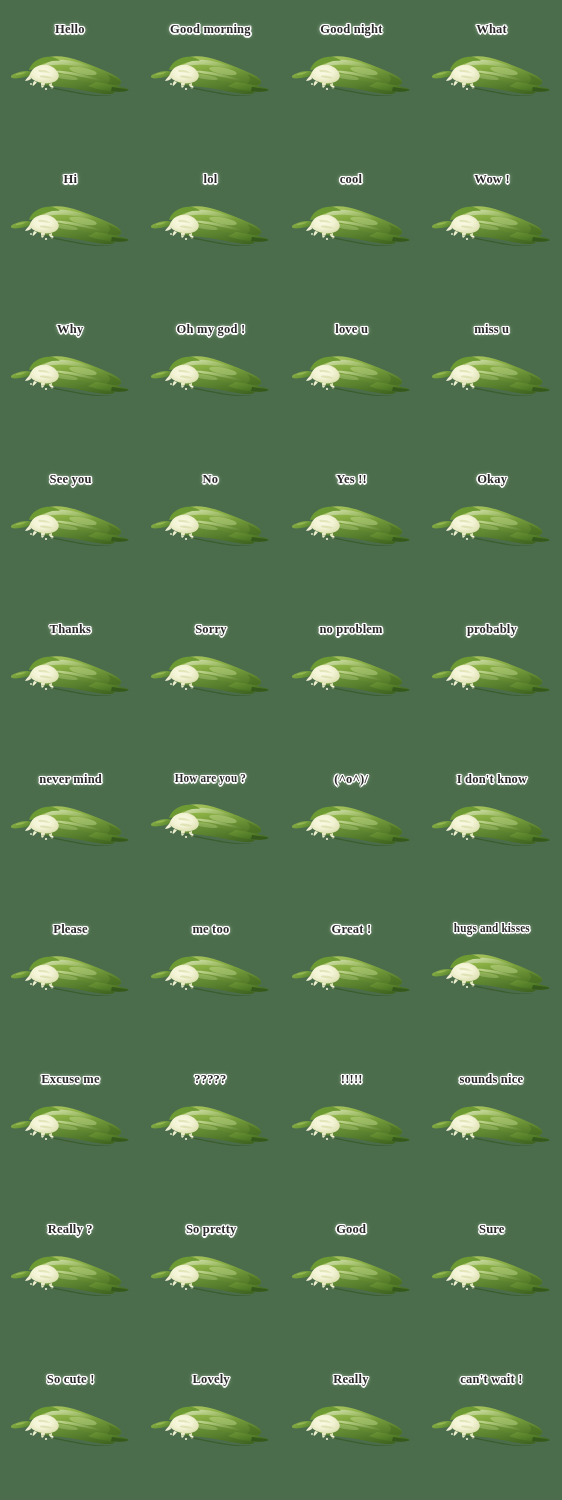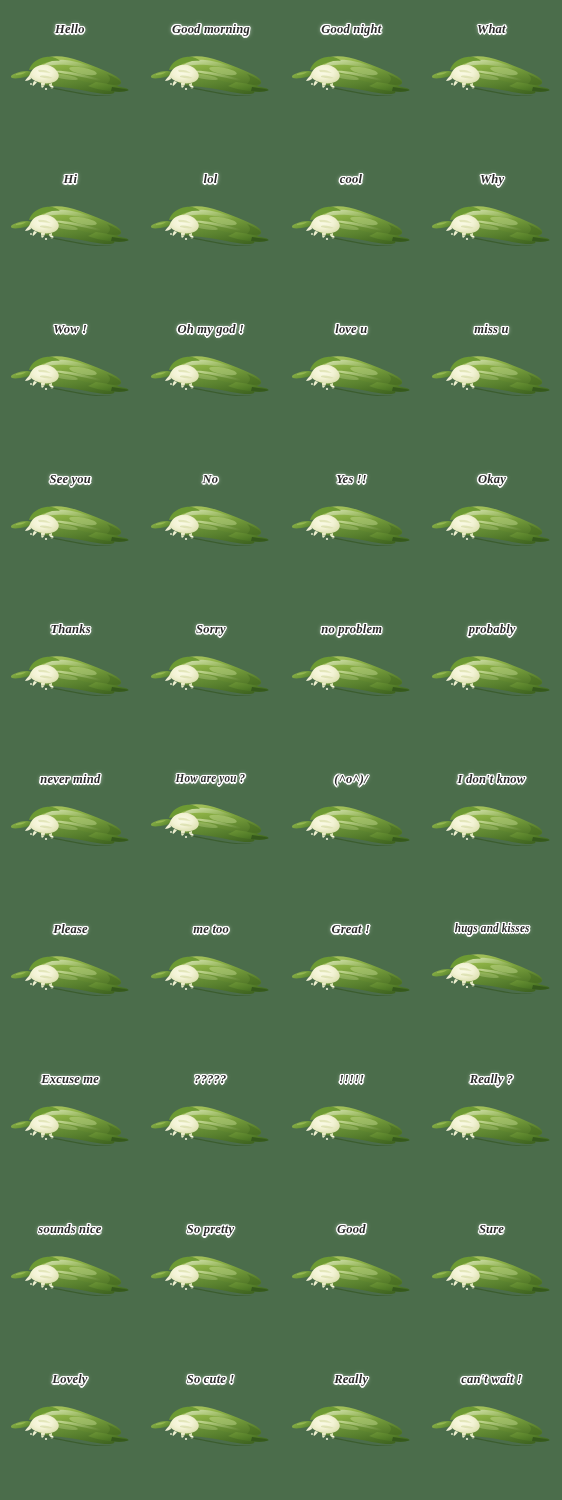--- a/index.html
+++ b/index.html
@@ -15,21 +15,20 @@
     overflow: hidden;
   }
 
   .sticker-sheet {
     width: 562px;
     height: 1500px;
     display: grid;
     grid-template-columns: repeat(4, 140.5px);
     grid-template-rows: repeat(10, 150px);
     box-sizing: border-box;
-    font-style: italic;
   }
 
   .sticker-cell {
     position: relative;
     display: flex;
     flex-direction: column;
     align-items: center;
     justify-content: flex-start;
     padding-top: 22px;
     box-sizing: border-box;
@@ -738,20 +737,115 @@
 
         <path d="M30,38 C42,41 58,44 74,47 C84,49 95,50 104,49
                  C96,51 84,50 72,48 C56,45 40,42 30,38 Z" fill="#2f5118" opacity="0.55"></path>
 
         <path d="M99,28 C106,31 112,34 113,37 C111,39 105,39 99,38
                  C103,35 103,31 99,28 Z" fill="#44691f" opacity="0.5"></path>
       </svg>
     </div>
   </div>
     <div class="sticker-cell">
+    <div class="sticker-caption">Wow !</div>
+    <div class="pepper-wrap">
+      <svg class="pepper-svg" viewBox="0 0 125 56" xmlns="http://www.w3.org/2000/svg" aria-hidden="true">
+        <defs>
+          <linearGradient id="gBodyTop" x1="0.25" y1="0" x2="0.8" y2="1">
+            <stop offset="0%" stop-color="#a8c45f"></stop>
+            <stop offset="28%" stop-color="#8bb044"></stop>
+            <stop offset="62%" stop-color="#6d9437"></stop>
+            <stop offset="100%" stop-color="#4f7526"></stop>
+          </linearGradient>
+          <linearGradient id="gBodyLower" x1="0.15" y1="0" x2="0.9" y2="1">
+            <stop offset="0%" stop-color="#71983a"></stop>
+            <stop offset="45%" stop-color="#5c8430"></stop>
+            <stop offset="100%" stop-color="#3f6420"></stop>
+          </linearGradient>
+          <linearGradient id="gTail" x1="0" y1="0" x2="1" y2="1">
+            <stop offset="0%" stop-color="#6e9637"></stop>
+            <stop offset="55%" stop-color="#527c27"></stop>
+            <stop offset="100%" stop-color="#39601d"></stop>
+          </linearGradient>
+          <linearGradient id="gStem" x1="0" y1="0.2" x2="1" y2="0.9">
+            <stop offset="0%" stop-color="#8fb54c"></stop>
+            <stop offset="55%" stop-color="#6f9a38"></stop>
+            <stop offset="100%" stop-color="#51792a"></stop>
+          </linearGradient>
+          <radialGradient id="gCut" cx="0.45" cy="0.4" r="0.75">
+            <stop offset="0%" stop-color="#fbfbe8"></stop>
+            <stop offset="45%" stop-color="#f2f2d4"></stop>
+            <stop offset="78%" stop-color="#e0e3b6"></stop>
+            <stop offset="100%" stop-color="#c9d39a"></stop>
+          </radialGradient>
+          <linearGradient id="gShineA" x1="0" y1="0" x2="1" y2="0.6">
+            <stop offset="0%" stop-color="#ffffff" stop-opacity="0.55"></stop>
+            <stop offset="100%" stop-color="#ffffff" stop-opacity="0"></stop>
+          </linearGradient>
+          <linearGradient id="gShineB" x1="0" y1="0" x2="1" y2="0.3">
+            <stop offset="0%" stop-color="#e8f3c0" stop-opacity="0.7"></stop>
+            <stop offset="100%" stop-color="#e8f3c0" stop-opacity="0"></stop>
+          </linearGradient>
+        </defs>
+
+        <path d="M24,25 C27,18 33,13 41,11 C50,9 61,11 72,15 C84,19 95,24 104,28
+                 C110,31 114,34 113,37 C112,40 106,41 98,40 C88,39 76,37 64,36
+                 C52,35 40,35 32,34 C26,33 22,30 24,25 Z" fill="url(#gBodyTop)"></path>
+
+        <path d="M27,31 C33,27 44,28 58,31 C72,34 86,38 97,41
+                 C104,43 108,45 106,47 C103,49 94,48 83,46
+                 C70,43 56,41 44,40 C34,39 26,36 27,31 Z" fill="url(#gBodyLower)"></path>
+
+        <path d="M88,36 C96,37 106,39 113,41 C118,42 121,43 120,44
+                 C118,46 110,46 101,45 C93,44 85,42 80,40 C84,38 86,37 88,36 Z" fill="url(#gTail)"></path>
+
+        <path d="M104,41 C110,42 117,43 121,44 C117,46 110,46 103,45 Z" fill="#35591c"></path>
+
+        <path d="M32,22 C38,16 47,13 57,14 C69,15 82,20 93,25
+                 C88,25 78,22 67,20 C54,18 42,18 32,22 Z" fill="url(#gShineA)"></path>
+
+        <path d="M44,25 C55,24 70,27 84,31 C92,33 98,35 101,37
+                 C95,36 85,33 74,31 C61,28 50,27 44,25 Z" fill="url(#gShineB)"></path>
+
+        <ellipse cx="75" cy="25" rx="14" ry="3.3" fill="#d8e9a6" opacity="0.38" transform="rotate(11 75 25)"></ellipse>
+        <ellipse cx="58" cy="31" rx="12" ry="2.4" fill="#cfe39b" opacity="0.3" transform="rotate(9 58 31)"></ellipse>
+
+        <path d="M21,24 C23,17 30,12 38,11 C44,10 49,12 52,15
+                 C45,14 37,16 31,20 C27,22 24,24 21,24 Z" fill="#6d9a33"></path>
+
+        <path d="M18,25 C15,25 10,26 6,28 C3,29 2,31 4,32
+                 C7,33 13,32 18,31 C22,30 24,28 23,26 C22,25 20,25 18,25 Z" fill="url(#gStem)"></path>
+        <path d="M8,28 C11,27 15,26 18,26 C16,28 12,29 8,29 Z" fill="#9dbd58" opacity="0.8"></path>
+
+        <path d="M22,28 C24,23 28,20 33,19 C39,18 45,20 48,24
+                 C51,27 52,31 49,34 C46,37 40,38 34,37
+                 C29,36 25,34 23,32 C21,31 21,29 22,28 Z" fill="url(#gCut)"></path>
+
+        <path d="M22,29 C20,31 18,33 17,35 C19,35 21,34 23,33 Z" fill="#f3f2d8"></path>
+        <path d="M26,35 C25,37 24,39 25,40 C27,39 28,37 29,36 Z" fill="#eef0d0"></path>
+        <path d="M33,37 C33,39 33,41 34,42 C36,41 37,39 37,37 Z" fill="#e9ecc8"></path>
+        <path d="M41,38 C41,40 42,41 43,41 C44,40 44,38 44,37 Z" fill="#e4e9c2"></path>
+
+        <path d="M30,24 C34,23 39,24 43,27 C40,27 35,26 31,26 Z" fill="#dfe3b4" opacity="0.85"></path>
+        <path d="M32,30 C36,29 41,30 45,32 C41,33 36,32 32,31 Z" fill="#d6dca6" opacity="0.7"></path>
+
+        <circle cx="44" cy="41" r="1.5" fill="#f6f6e2"></circle>
+        <circle cx="38" cy="43" r="1.1" fill="#f1f2d9"></circle>
+        <circle cx="23" cy="38" r="0.9" fill="#eef0d6"></circle>
+
+        <path d="M30,38 C42,41 58,44 74,47 C84,49 95,50 104,49
+                 C96,51 84,50 72,48 C56,45 40,42 30,38 Z" fill="#2f5118" opacity="0.55"></path>
+
+        <path d="M99,28 C106,31 112,34 113,37 C111,39 105,39 99,38
+                 C103,35 103,31 99,28 Z" fill="#44691f" opacity="0.5"></path>
+      </svg>
+    </div>
+  </div>
+    <div class="sticker-cell">
     <div class="sticker-caption">Why</div>
     <div class="pepper-wrap">
       <svg class="pepper-svg" viewBox="0 0 125 56" xmlns="http://www.w3.org/2000/svg" aria-hidden="true">
         <defs>
           <linearGradient id="gBodyTop" x1="0.25" y1="0" x2="0.8" y2="1">
             <stop offset="0%" stop-color="#a8c45f"></stop>
             <stop offset="28%" stop-color="#8bb044"></stop>
             <stop offset="62%" stop-color="#6d9437"></stop>
             <stop offset="100%" stop-color="#4f7526"></stop>
           </linearGradient>
@@ -833,115 +927,20 @@
 
         <path d="M30,38 C42,41 58,44 74,47 C84,49 95,50 104,49
                  C96,51 84,50 72,48 C56,45 40,42 30,38 Z" fill="#2f5118" opacity="0.55"></path>
 
         <path d="M99,28 C106,31 112,34 113,37 C111,39 105,39 99,38
                  C103,35 103,31 99,28 Z" fill="#44691f" opacity="0.5"></path>
       </svg>
     </div>
   </div>
     <div class="sticker-cell">
-    <div class="sticker-caption">Wow !</div>
-    <div class="pepper-wrap">
-      <svg class="pepper-svg" viewBox="0 0 125 56" xmlns="http://www.w3.org/2000/svg" aria-hidden="true">
-        <defs>
-          <linearGradient id="gBodyTop" x1="0.25" y1="0" x2="0.8" y2="1">
-            <stop offset="0%" stop-color="#a8c45f"></stop>
-            <stop offset="28%" stop-color="#8bb044"></stop>
-            <stop offset="62%" stop-color="#6d9437"></stop>
-            <stop offset="100%" stop-color="#4f7526"></stop>
-          </linearGradient>
-          <linearGradient id="gBodyLower" x1="0.15" y1="0" x2="0.9" y2="1">
-            <stop offset="0%" stop-color="#71983a"></stop>
-            <stop offset="45%" stop-color="#5c8430"></stop>
-            <stop offset="100%" stop-color="#3f6420"></stop>
-          </linearGradient>
-          <linearGradient id="gTail" x1="0" y1="0" x2="1" y2="1">
-            <stop offset="0%" stop-color="#6e9637"></stop>
-            <stop offset="55%" stop-color="#527c27"></stop>
-            <stop offset="100%" stop-color="#39601d"></stop>
-          </linearGradient>
-          <linearGradient id="gStem" x1="0" y1="0.2" x2="1" y2="0.9">
-            <stop offset="0%" stop-color="#8fb54c"></stop>
-            <stop offset="55%" stop-color="#6f9a38"></stop>
-            <stop offset="100%" stop-color="#51792a"></stop>
-          </linearGradient>
-          <radialGradient id="gCut" cx="0.45" cy="0.4" r="0.75">
-            <stop offset="0%" stop-color="#fbfbe8"></stop>
-            <stop offset="45%" stop-color="#f2f2d4"></stop>
-            <stop offset="78%" stop-color="#e0e3b6"></stop>
-            <stop offset="100%" stop-color="#c9d39a"></stop>
-          </radialGradient>
-          <linearGradient id="gShineA" x1="0" y1="0" x2="1" y2="0.6">
-            <stop offset="0%" stop-color="#ffffff" stop-opacity="0.55"></stop>
-            <stop offset="100%" stop-color="#ffffff" stop-opacity="0"></stop>
-          </linearGradient>
-          <linearGradient id="gShineB" x1="0" y1="0" x2="1" y2="0.3">
-            <stop offset="0%" stop-color="#e8f3c0" stop-opacity="0.7"></stop>
-            <stop offset="100%" stop-color="#e8f3c0" stop-opacity="0"></stop>
-          </linearGradient>
-        </defs>
-
-        <path d="M24,25 C27,18 33,13 41,11 C50,9 61,11 72,15 C84,19 95,24 104,28
-                 C110,31 114,34 113,37 C112,40 106,41 98,40 C88,39 76,37 64,36
-                 C52,35 40,35 32,34 C26,33 22,30 24,25 Z" fill="url(#gBodyTop)"></path>
-
-        <path d="M27,31 C33,27 44,28 58,31 C72,34 86,38 97,41
-                 C104,43 108,45 106,47 C103,49 94,48 83,46
-                 C70,43 56,41 44,40 C34,39 26,36 27,31 Z" fill="url(#gBodyLower)"></path>
-
-        <path d="M88,36 C96,37 106,39 113,41 C118,42 121,43 120,44
-                 C118,46 110,46 101,45 C93,44 85,42 80,40 C84,38 86,37 88,36 Z" fill="url(#gTail)"></path>
-
-        <path d="M104,41 C110,42 117,43 121,44 C117,46 110,46 103,45 Z" fill="#35591c"></path>
-
-        <path d="M32,22 C38,16 47,13 57,14 C69,15 82,20 93,25
-                 C88,25 78,22 67,20 C54,18 42,18 32,22 Z" fill="url(#gShineA)"></path>
-
-        <path d="M44,25 C55,24 70,27 84,31 C92,33 98,35 101,37
-                 C95,36 85,33 74,31 C61,28 50,27 44,25 Z" fill="url(#gShineB)"></path>
-
-        <ellipse cx="75" cy="25" rx="14" ry="3.3" fill="#d8e9a6" opacity="0.38" transform="rotate(11 75 25)"></ellipse>
-        <ellipse cx="58" cy="31" rx="12" ry="2.4" fill="#cfe39b" opacity="0.3" transform="rotate(9 58 31)"></ellipse>
-
-        <path d="M21,24 C23,17 30,12 38,11 C44,10 49,12 52,15
-                 C45,14 37,16 31,20 C27,22 24,24 21,24 Z" fill="#6d9a33"></path>
-
-        <path d="M18,25 C15,25 10,26 6,28 C3,29 2,31 4,32
-                 C7,33 13,32 18,31 C22,30 24,28 23,26 C22,25 20,25 18,25 Z" fill="url(#gStem)"></path>
-        <path d="M8,28 C11,27 15,26 18,26 C16,28 12,29 8,29 Z" fill="#9dbd58" opacity="0.8"></path>
-
-        <path d="M22,28 C24,23 28,20 33,19 C39,18 45,20 48,24
-                 C51,27 52,31 49,34 C46,37 40,38 34,37
-                 C29,36 25,34 23,32 C21,31 21,29 22,28 Z" fill="url(#gCut)"></path>
-
-        <path d="M22,29 C20,31 18,33 17,35 C19,35 21,34 23,33 Z" fill="#f3f2d8"></path>
-        <path d="M26,35 C25,37 24,39 25,40 C27,39 28,37 29,36 Z" fill="#eef0d0"></path>
-        <path d="M33,37 C33,39 33,41 34,42 C36,41 37,39 37,37 Z" fill="#e9ecc8"></path>
-        <path d="M41,38 C41,40 42,41 43,41 C44,40 44,38 44,37 Z" fill="#e4e9c2"></path>
-
-        <path d="M30,24 C34,23 39,24 43,27 C40,27 35,26 31,26 Z" fill="#dfe3b4" opacity="0.85"></path>
-        <path d="M32,30 C36,29 41,30 45,32 C41,33 36,32 32,31 Z" fill="#d6dca6" opacity="0.7"></path>
-
-        <circle cx="44" cy="41" r="1.5" fill="#f6f6e2"></circle>
-        <circle cx="38" cy="43" r="1.1" fill="#f1f2d9"></circle>
-        <circle cx="23" cy="38" r="0.9" fill="#eef0d6"></circle>
-
-        <path d="M30,38 C42,41 58,44 74,47 C84,49 95,50 104,49
-                 C96,51 84,50 72,48 C56,45 40,42 30,38 Z" fill="#2f5118" opacity="0.55"></path>
-
-        <path d="M99,28 C106,31 112,34 113,37 C111,39 105,39 99,38
-                 C103,35 103,31 99,28 Z" fill="#44691f" opacity="0.5"></path>
-      </svg>
-    </div>
-  </div>
-    <div class="sticker-cell">
     <div class="sticker-caption">Oh my god !</div>
     <div class="pepper-wrap">
       <svg class="pepper-svg" viewBox="0 0 125 56" xmlns="http://www.w3.org/2000/svg" aria-hidden="true">
         <defs>
           <linearGradient id="gBodyTop" x1="0.25" y1="0" x2="0.8" y2="1">
             <stop offset="0%" stop-color="#a8c45f"></stop>
             <stop offset="28%" stop-color="#8bb044"></stop>
             <stop offset="62%" stop-color="#6d9437"></stop>
             <stop offset="100%" stop-color="#4f7526"></stop>
           </linearGradient>
@@ -3018,20 +3017,115 @@
 
         <path d="M30,38 C42,41 58,44 74,47 C84,49 95,50 104,49
                  C96,51 84,50 72,48 C56,45 40,42 30,38 Z" fill="#2f5118" opacity="0.55"></path>
 
         <path d="M99,28 C106,31 112,34 113,37 C111,39 105,39 99,38
                  C103,35 103,31 99,28 Z" fill="#44691f" opacity="0.5"></path>
       </svg>
     </div>
   </div>
     <div class="sticker-cell">
+    <div class="sticker-caption">sounds  nice</div>
+    <div class="pepper-wrap">
+      <svg class="pepper-svg" viewBox="0 0 125 56" xmlns="http://www.w3.org/2000/svg" aria-hidden="true">
+        <defs>
+          <linearGradient id="gBodyTop" x1="0.25" y1="0" x2="0.8" y2="1">
+            <stop offset="0%" stop-color="#a8c45f"></stop>
+            <stop offset="28%" stop-color="#8bb044"></stop>
+            <stop offset="62%" stop-color="#6d9437"></stop>
+            <stop offset="100%" stop-color="#4f7526"></stop>
+          </linearGradient>
+          <linearGradient id="gBodyLower" x1="0.15" y1="0" x2="0.9" y2="1">
+            <stop offset="0%" stop-color="#71983a"></stop>
+            <stop offset="45%" stop-color="#5c8430"></stop>
+            <stop offset="100%" stop-color="#3f6420"></stop>
+          </linearGradient>
+          <linearGradient id="gTail" x1="0" y1="0" x2="1" y2="1">
+            <stop offset="0%" stop-color="#6e9637"></stop>
+            <stop offset="55%" stop-color="#527c27"></stop>
+            <stop offset="100%" stop-color="#39601d"></stop>
+          </linearGradient>
+          <linearGradient id="gStem" x1="0" y1="0.2" x2="1" y2="0.9">
+            <stop offset="0%" stop-color="#8fb54c"></stop>
+            <stop offset="55%" stop-color="#6f9a38"></stop>
+            <stop offset="100%" stop-color="#51792a"></stop>
+          </linearGradient>
+          <radialGradient id="gCut" cx="0.45" cy="0.4" r="0.75">
+            <stop offset="0%" stop-color="#fbfbe8"></stop>
+            <stop offset="45%" stop-color="#f2f2d4"></stop>
+            <stop offset="78%" stop-color="#e0e3b6"></stop>
+            <stop offset="100%" stop-color="#c9d39a"></stop>
+          </radialGradient>
+          <linearGradient id="gShineA" x1="0" y1="0" x2="1" y2="0.6">
+            <stop offset="0%" stop-color="#ffffff" stop-opacity="0.55"></stop>
+            <stop offset="100%" stop-color="#ffffff" stop-opacity="0"></stop>
+          </linearGradient>
+          <linearGradient id="gShineB" x1="0" y1="0" x2="1" y2="0.3">
+            <stop offset="0%" stop-color="#e8f3c0" stop-opacity="0.7"></stop>
+            <stop offset="100%" stop-color="#e8f3c0" stop-opacity="0"></stop>
+          </linearGradient>
+        </defs>
+
+        <path d="M24,25 C27,18 33,13 41,11 C50,9 61,11 72,15 C84,19 95,24 104,28
+                 C110,31 114,34 113,37 C112,40 106,41 98,40 C88,39 76,37 64,36
+                 C52,35 40,35 32,34 C26,33 22,30 24,25 Z" fill="url(#gBodyTop)"></path>
+
+        <path d="M27,31 C33,27 44,28 58,31 C72,34 86,38 97,41
+                 C104,43 108,45 106,47 C103,49 94,48 83,46
+                 C70,43 56,41 44,40 C34,39 26,36 27,31 Z" fill="url(#gBodyLower)"></path>
+
+        <path d="M88,36 C96,37 106,39 113,41 C118,42 121,43 120,44
+                 C118,46 110,46 101,45 C93,44 85,42 80,40 C84,38 86,37 88,36 Z" fill="url(#gTail)"></path>
+
+        <path d="M104,41 C110,42 117,43 121,44 C117,46 110,46 103,45 Z" fill="#35591c"></path>
+
+        <path d="M32,22 C38,16 47,13 57,14 C69,15 82,20 93,25
+                 C88,25 78,22 67,20 C54,18 42,18 32,22 Z" fill="url(#gShineA)"></path>
+
+        <path d="M44,25 C55,24 70,27 84,31 C92,33 98,35 101,37
+                 C95,36 85,33 74,31 C61,28 50,27 44,25 Z" fill="url(#gShineB)"></path>
+
+        <ellipse cx="75" cy="25" rx="14" ry="3.3" fill="#d8e9a6" opacity="0.38" transform="rotate(11 75 25)"></ellipse>
+        <ellipse cx="58" cy="31" rx="12" ry="2.4" fill="#cfe39b" opacity="0.3" transform="rotate(9 58 31)"></ellipse>
+
+        <path d="M21,24 C23,17 30,12 38,11 C44,10 49,12 52,15
+                 C45,14 37,16 31,20 C27,22 24,24 21,24 Z" fill="#6d9a33"></path>
+
+        <path d="M18,25 C15,25 10,26 6,28 C3,29 2,31 4,32
+                 C7,33 13,32 18,31 C22,30 24,28 23,26 C22,25 20,25 18,25 Z" fill="url(#gStem)"></path>
+        <path d="M8,28 C11,27 15,26 18,26 C16,28 12,29 8,29 Z" fill="#9dbd58" opacity="0.8"></path>
+
+        <path d="M22,28 C24,23 28,20 33,19 C39,18 45,20 48,24
+                 C51,27 52,31 49,34 C46,37 40,38 34,37
+                 C29,36 25,34 23,32 C21,31 21,29 22,28 Z" fill="url(#gCut)"></path>
+
+        <path d="M22,29 C20,31 18,33 17,35 C19,35 21,34 23,33 Z" fill="#f3f2d8"></path>
+        <path d="M26,35 C25,37 24,39 25,40 C27,39 28,37 29,36 Z" fill="#eef0d0"></path>
+        <path d="M33,37 C33,39 33,41 34,42 C36,41 37,39 37,37 Z" fill="#e9ecc8"></path>
+        <path d="M41,38 C41,40 42,41 43,41 C44,40 44,38 44,37 Z" fill="#e4e9c2"></path>
+
+        <path d="M30,24 C34,23 39,24 43,27 C40,27 35,26 31,26 Z" fill="#dfe3b4" opacity="0.85"></path>
+        <path d="M32,30 C36,29 41,30 45,32 C41,33 36,32 32,31 Z" fill="#d6dca6" opacity="0.7"></path>
+
+        <circle cx="44" cy="41" r="1.5" fill="#f6f6e2"></circle>
+        <circle cx="38" cy="43" r="1.1" fill="#f1f2d9"></circle>
+        <circle cx="23" cy="38" r="0.9" fill="#eef0d6"></circle>
+
+        <path d="M30,38 C42,41 58,44 74,47 C84,49 95,50 104,49
+                 C96,51 84,50 72,48 C56,45 40,42 30,38 Z" fill="#2f5118" opacity="0.55"></path>
+
+        <path d="M99,28 C106,31 112,34 113,37 C111,39 105,39 99,38
+                 C103,35 103,31 99,28 Z" fill="#44691f" opacity="0.5"></path>
+      </svg>
+    </div>
+  </div>
+    <div class="sticker-cell">
     <div class="sticker-caption">Really ?</div>
     <div class="pepper-wrap">
       <svg class="pepper-svg" viewBox="0 0 125 56" xmlns="http://www.w3.org/2000/svg" aria-hidden="true">
         <defs>
           <linearGradient id="gBodyTop" x1="0.25" y1="0" x2="0.8" y2="1">
             <stop offset="0%" stop-color="#a8c45f"></stop>
             <stop offset="28%" stop-color="#8bb044"></stop>
             <stop offset="62%" stop-color="#6d9437"></stop>
             <stop offset="100%" stop-color="#4f7526"></stop>
           </linearGradient>
@@ -3113,115 +3207,20 @@
 
         <path d="M30,38 C42,41 58,44 74,47 C84,49 95,50 104,49
                  C96,51 84,50 72,48 C56,45 40,42 30,38 Z" fill="#2f5118" opacity="0.55"></path>
 
         <path d="M99,28 C106,31 112,34 113,37 C111,39 105,39 99,38
                  C103,35 103,31 99,28 Z" fill="#44691f" opacity="0.5"></path>
       </svg>
     </div>
   </div>
     <div class="sticker-cell">
-    <div class="sticker-caption">sounds  nice</div>
-    <div class="pepper-wrap">
-      <svg class="pepper-svg" viewBox="0 0 125 56" xmlns="http://www.w3.org/2000/svg" aria-hidden="true">
-        <defs>
-          <linearGradient id="gBodyTop" x1="0.25" y1="0" x2="0.8" y2="1">
-            <stop offset="0%" stop-color="#a8c45f"></stop>
-            <stop offset="28%" stop-color="#8bb044"></stop>
-            <stop offset="62%" stop-color="#6d9437"></stop>
-            <stop offset="100%" stop-color="#4f7526"></stop>
-          </linearGradient>
-          <linearGradient id="gBodyLower" x1="0.15" y1="0" x2="0.9" y2="1">
-            <stop offset="0%" stop-color="#71983a"></stop>
-            <stop offset="45%" stop-color="#5c8430"></stop>
-            <stop offset="100%" stop-color="#3f6420"></stop>
-          </linearGradient>
-          <linearGradient id="gTail" x1="0" y1="0" x2="1" y2="1">
-            <stop offset="0%" stop-color="#6e9637"></stop>
-            <stop offset="55%" stop-color="#527c27"></stop>
-            <stop offset="100%" stop-color="#39601d"></stop>
-          </linearGradient>
-          <linearGradient id="gStem" x1="0" y1="0.2" x2="1" y2="0.9">
-            <stop offset="0%" stop-color="#8fb54c"></stop>
-            <stop offset="55%" stop-color="#6f9a38"></stop>
-            <stop offset="100%" stop-color="#51792a"></stop>
-          </linearGradient>
-          <radialGradient id="gCut" cx="0.45" cy="0.4" r="0.75">
-            <stop offset="0%" stop-color="#fbfbe8"></stop>
-            <stop offset="45%" stop-color="#f2f2d4"></stop>
-            <stop offset="78%" stop-color="#e0e3b6"></stop>
-            <stop offset="100%" stop-color="#c9d39a"></stop>
-          </radialGradient>
-          <linearGradient id="gShineA" x1="0" y1="0" x2="1" y2="0.6">
-            <stop offset="0%" stop-color="#ffffff" stop-opacity="0.55"></stop>
-            <stop offset="100%" stop-color="#ffffff" stop-opacity="0"></stop>
-          </linearGradient>
-          <linearGradient id="gShineB" x1="0" y1="0" x2="1" y2="0.3">
-            <stop offset="0%" stop-color="#e8f3c0" stop-opacity="0.7"></stop>
-            <stop offset="100%" stop-color="#e8f3c0" stop-opacity="0"></stop>
-          </linearGradient>
-        </defs>
-
-        <path d="M24,25 C27,18 33,13 41,11 C50,9 61,11 72,15 C84,19 95,24 104,28
-                 C110,31 114,34 113,37 C112,40 106,41 98,40 C88,39 76,37 64,36
-                 C52,35 40,35 32,34 C26,33 22,30 24,25 Z" fill="url(#gBodyTop)"></path>
-
-        <path d="M27,31 C33,27 44,28 58,31 C72,34 86,38 97,41
-                 C104,43 108,45 106,47 C103,49 94,48 83,46
-                 C70,43 56,41 44,40 C34,39 26,36 27,31 Z" fill="url(#gBodyLower)"></path>
-
-        <path d="M88,36 C96,37 106,39 113,41 C118,42 121,43 120,44
-                 C118,46 110,46 101,45 C93,44 85,42 80,40 C84,38 86,37 88,36 Z" fill="url(#gTail)"></path>
-
-        <path d="M104,41 C110,42 117,43 121,44 C117,46 110,46 103,45 Z" fill="#35591c"></path>
-
-        <path d="M32,22 C38,16 47,13 57,14 C69,15 82,20 93,25
-                 C88,25 78,22 67,20 C54,18 42,18 32,22 Z" fill="url(#gShineA)"></path>
-
-        <path d="M44,25 C55,24 70,27 84,31 C92,33 98,35 101,37
-                 C95,36 85,33 74,31 C61,28 50,27 44,25 Z" fill="url(#gShineB)"></path>
-
-        <ellipse cx="75" cy="25" rx="14" ry="3.3" fill="#d8e9a6" opacity="0.38" transform="rotate(11 75 25)"></ellipse>
-        <ellipse cx="58" cy="31" rx="12" ry="2.4" fill="#cfe39b" opacity="0.3" transform="rotate(9 58 31)"></ellipse>
-
-        <path d="M21,24 C23,17 30,12 38,11 C44,10 49,12 52,15
-                 C45,14 37,16 31,20 C27,22 24,24 21,24 Z" fill="#6d9a33"></path>
-
-        <path d="M18,25 C15,25 10,26 6,28 C3,29 2,31 4,32
-                 C7,33 13,32 18,31 C22,30 24,28 23,26 C22,25 20,25 18,25 Z" fill="url(#gStem)"></path>
-        <path d="M8,28 C11,27 15,26 18,26 C16,28 12,29 8,29 Z" fill="#9dbd58" opacity="0.8"></path>
-
-        <path d="M22,28 C24,23 28,20 33,19 C39,18 45,20 48,24
-                 C51,27 52,31 49,34 C46,37 40,38 34,37
-                 C29,36 25,34 23,32 C21,31 21,29 22,28 Z" fill="url(#gCut)"></path>
-
-        <path d="M22,29 C20,31 18,33 17,35 C19,35 21,34 23,33 Z" fill="#f3f2d8"></path>
-        <path d="M26,35 C25,37 24,39 25,40 C27,39 28,37 29,36 Z" fill="#eef0d0"></path>
-        <path d="M33,37 C33,39 33,41 34,42 C36,41 37,39 37,37 Z" fill="#e9ecc8"></path>
-        <path d="M41,38 C41,40 42,41 43,41 C44,40 44,38 44,37 Z" fill="#e4e9c2"></path>
-
-        <path d="M30,24 C34,23 39,24 43,27 C40,27 35,26 31,26 Z" fill="#dfe3b4" opacity="0.85"></path>
-        <path d="M32,30 C36,29 41,30 45,32 C41,33 36,32 32,31 Z" fill="#d6dca6" opacity="0.7"></path>
-
-        <circle cx="44" cy="41" r="1.5" fill="#f6f6e2"></circle>
-        <circle cx="38" cy="43" r="1.1" fill="#f1f2d9"></circle>
-        <circle cx="23" cy="38" r="0.9" fill="#eef0d6"></circle>
-
-        <path d="M30,38 C42,41 58,44 74,47 C84,49 95,50 104,49
-                 C96,51 84,50 72,48 C56,45 40,42 30,38 Z" fill="#2f5118" opacity="0.55"></path>
-
-        <path d="M99,28 C106,31 112,34 113,37 C111,39 105,39 99,38
-                 C103,35 103,31 99,28 Z" fill="#44691f" opacity="0.5"></path>
-      </svg>
-    </div>
-  </div>
-    <div class="sticker-cell">
     <div class="sticker-caption">So pretty</div>
     <div class="pepper-wrap">
       <svg class="pepper-svg" viewBox="0 0 125 56" xmlns="http://www.w3.org/2000/svg" aria-hidden="true">
         <defs>
           <linearGradient id="gBodyTop" x1="0.25" y1="0" x2="0.8" y2="1">
             <stop offset="0%" stop-color="#a8c45f"></stop>
             <stop offset="28%" stop-color="#8bb044"></stop>
             <stop offset="62%" stop-color="#6d9437"></stop>
             <stop offset="100%" stop-color="#4f7526"></stop>
           </linearGradient>
@@ -3493,20 +3492,115 @@
 
         <path d="M30,38 C42,41 58,44 74,47 C84,49 95,50 104,49
                  C96,51 84,50 72,48 C56,45 40,42 30,38 Z" fill="#2f5118" opacity="0.55"></path>
 
         <path d="M99,28 C106,31 112,34 113,37 C111,39 105,39 99,38
                  C103,35 103,31 99,28 Z" fill="#44691f" opacity="0.5"></path>
       </svg>
     </div>
   </div>
     <div class="sticker-cell">
+    <div class="sticker-caption">So cute !</div>
+    <div class="pepper-wrap">
+      <svg class="pepper-svg" viewBox="0 0 125 56" xmlns="http://www.w3.org/2000/svg" aria-hidden="true">
+        <defs>
+          <linearGradient id="gBodyTop" x1="0.25" y1="0" x2="0.8" y2="1">
+            <stop offset="0%" stop-color="#a8c45f"></stop>
+            <stop offset="28%" stop-color="#8bb044"></stop>
+            <stop offset="62%" stop-color="#6d9437"></stop>
+            <stop offset="100%" stop-color="#4f7526"></stop>
+          </linearGradient>
+          <linearGradient id="gBodyLower" x1="0.15" y1="0" x2="0.9" y2="1">
+            <stop offset="0%" stop-color="#71983a"></stop>
+            <stop offset="45%" stop-color="#5c8430"></stop>
+            <stop offset="100%" stop-color="#3f6420"></stop>
+          </linearGradient>
+          <linearGradient id="gTail" x1="0" y1="0" x2="1" y2="1">
+            <stop offset="0%" stop-color="#6e9637"></stop>
+            <stop offset="55%" stop-color="#527c27"></stop>
+            <stop offset="100%" stop-color="#39601d"></stop>
+          </linearGradient>
+          <linearGradient id="gStem" x1="0" y1="0.2" x2="1" y2="0.9">
+            <stop offset="0%" stop-color="#8fb54c"></stop>
+            <stop offset="55%" stop-color="#6f9a38"></stop>
+            <stop offset="100%" stop-color="#51792a"></stop>
+          </linearGradient>
+          <radialGradient id="gCut" cx="0.45" cy="0.4" r="0.75">
+            <stop offset="0%" stop-color="#fbfbe8"></stop>
+            <stop offset="45%" stop-color="#f2f2d4"></stop>
+            <stop offset="78%" stop-color="#e0e3b6"></stop>
+            <stop offset="100%" stop-color="#c9d39a"></stop>
+          </radialGradient>
+          <linearGradient id="gShineA" x1="0" y1="0" x2="1" y2="0.6">
+            <stop offset="0%" stop-color="#ffffff" stop-opacity="0.55"></stop>
+            <stop offset="100%" stop-color="#ffffff" stop-opacity="0"></stop>
+          </linearGradient>
+          <linearGradient id="gShineB" x1="0" y1="0" x2="1" y2="0.3">
+            <stop offset="0%" stop-color="#e8f3c0" stop-opacity="0.7"></stop>
+            <stop offset="100%" stop-color="#e8f3c0" stop-opacity="0"></stop>
+          </linearGradient>
+        </defs>
+
+        <path d="M24,25 C27,18 33,13 41,11 C50,9 61,11 72,15 C84,19 95,24 104,28
+                 C110,31 114,34 113,37 C112,40 106,41 98,40 C88,39 76,37 64,36
+                 C52,35 40,35 32,34 C26,33 22,30 24,25 Z" fill="url(#gBodyTop)"></path>
+
+        <path d="M27,31 C33,27 44,28 58,31 C72,34 86,38 97,41
+                 C104,43 108,45 106,47 C103,49 94,48 83,46
+                 C70,43 56,41 44,40 C34,39 26,36 27,31 Z" fill="url(#gBodyLower)"></path>
+
+        <path d="M88,36 C96,37 106,39 113,41 C118,42 121,43 120,44
+                 C118,46 110,46 101,45 C93,44 85,42 80,40 C84,38 86,37 88,36 Z" fill="url(#gTail)"></path>
+
+        <path d="M104,41 C110,42 117,43 121,44 C117,46 110,46 103,45 Z" fill="#35591c"></path>
+
+        <path d="M32,22 C38,16 47,13 57,14 C69,15 82,20 93,25
+                 C88,25 78,22 67,20 C54,18 42,18 32,22 Z" fill="url(#gShineA)"></path>
+
+        <path d="M44,25 C55,24 70,27 84,31 C92,33 98,35 101,37
+                 C95,36 85,33 74,31 C61,28 50,27 44,25 Z" fill="url(#gShineB)"></path>
+
+        <ellipse cx="75" cy="25" rx="14" ry="3.3" fill="#d8e9a6" opacity="0.38" transform="rotate(11 75 25)"></ellipse>
+        <ellipse cx="58" cy="31" rx="12" ry="2.4" fill="#cfe39b" opacity="0.3" transform="rotate(9 58 31)"></ellipse>
+
+        <path d="M21,24 C23,17 30,12 38,11 C44,10 49,12 52,15
+                 C45,14 37,16 31,20 C27,22 24,24 21,24 Z" fill="#6d9a33"></path>
+
+        <path d="M18,25 C15,25 10,26 6,28 C3,29 2,31 4,32
+                 C7,33 13,32 18,31 C22,30 24,28 23,26 C22,25 20,25 18,25 Z" fill="url(#gStem)"></path>
+        <path d="M8,28 C11,27 15,26 18,26 C16,28 12,29 8,29 Z" fill="#9dbd58" opacity="0.8"></path>
+
+        <path d="M22,28 C24,23 28,20 33,19 C39,18 45,20 48,24
+                 C51,27 52,31 49,34 C46,37 40,38 34,37
+                 C29,36 25,34 23,32 C21,31 21,29 22,28 Z" fill="url(#gCut)"></path>
+
+        <path d="M22,29 C20,31 18,33 17,35 C19,35 21,34 23,33 Z" fill="#f3f2d8"></path>
+        <path d="M26,35 C25,37 24,39 25,40 C27,39 28,37 29,36 Z" fill="#eef0d0"></path>
+        <path d="M33,37 C33,39 33,41 34,42 C36,41 37,39 37,37 Z" fill="#e9ecc8"></path>
+        <path d="M41,38 C41,40 42,41 43,41 C44,40 44,38 44,37 Z" fill="#e4e9c2"></path>
+
+        <path d="M30,24 C34,23 39,24 43,27 C40,27 35,26 31,26 Z" fill="#dfe3b4" opacity="0.85"></path>
+        <path d="M32,30 C36,29 41,30 45,32 C41,33 36,32 32,31 Z" fill="#d6dca6" opacity="0.7"></path>
+
+        <circle cx="44" cy="41" r="1.5" fill="#f6f6e2"></circle>
+        <circle cx="38" cy="43" r="1.1" fill="#f1f2d9"></circle>
+        <circle cx="23" cy="38" r="0.9" fill="#eef0d6"></circle>
+
+        <path d="M30,38 C42,41 58,44 74,47 C84,49 95,50 104,49
+                 C96,51 84,50 72,48 C56,45 40,42 30,38 Z" fill="#2f5118" opacity="0.55"></path>
+
+        <path d="M99,28 C106,31 112,34 113,37 C111,39 105,39 99,38
+                 C103,35 103,31 99,28 Z" fill="#44691f" opacity="0.5"></path>
+      </svg>
+    </div>
+  </div>
+    <div class="sticker-cell">
     <div class="sticker-caption">Lovely</div>
     <div class="pepper-wrap">
       <svg class="pepper-svg" viewBox="0 0 125 56" xmlns="http://www.w3.org/2000/svg" aria-hidden="true">
         <defs>
           <linearGradient id="gBodyTop" x1="0.25" y1="0" x2="0.8" y2="1">
             <stop offset="0%" stop-color="#a8c45f"></stop>
             <stop offset="28%" stop-color="#8bb044"></stop>
             <stop offset="62%" stop-color="#6d9437"></stop>
             <stop offset="100%" stop-color="#4f7526"></stop>
           </linearGradient>
@@ -3588,115 +3682,20 @@
 
         <path d="M30,38 C42,41 58,44 74,47 C84,49 95,50 104,49
                  C96,51 84,50 72,48 C56,45 40,42 30,38 Z" fill="#2f5118" opacity="0.55"></path>
 
         <path d="M99,28 C106,31 112,34 113,37 C111,39 105,39 99,38
                  C103,35 103,31 99,28 Z" fill="#44691f" opacity="0.5"></path>
       </svg>
     </div>
   </div>
     <div class="sticker-cell">
-    <div class="sticker-caption">So cute !</div>
-    <div class="pepper-wrap">
-      <svg class="pepper-svg" viewBox="0 0 125 56" xmlns="http://www.w3.org/2000/svg" aria-hidden="true">
-        <defs>
-          <linearGradient id="gBodyTop" x1="0.25" y1="0" x2="0.8" y2="1">
-            <stop offset="0%" stop-color="#a8c45f"></stop>
-            <stop offset="28%" stop-color="#8bb044"></stop>
-            <stop offset="62%" stop-color="#6d9437"></stop>
-            <stop offset="100%" stop-color="#4f7526"></stop>
-          </linearGradient>
-          <linearGradient id="gBodyLower" x1="0.15" y1="0" x2="0.9" y2="1">
-            <stop offset="0%" stop-color="#71983a"></stop>
-            <stop offset="45%" stop-color="#5c8430"></stop>
-            <stop offset="100%" stop-color="#3f6420"></stop>
-          </linearGradient>
-          <linearGradient id="gTail" x1="0" y1="0" x2="1" y2="1">
-            <stop offset="0%" stop-color="#6e9637"></stop>
-            <stop offset="55%" stop-color="#527c27"></stop>
-            <stop offset="100%" stop-color="#39601d"></stop>
-          </linearGradient>
-          <linearGradient id="gStem" x1="0" y1="0.2" x2="1" y2="0.9">
-            <stop offset="0%" stop-color="#8fb54c"></stop>
-            <stop offset="55%" stop-color="#6f9a38"></stop>
-            <stop offset="100%" stop-color="#51792a"></stop>
-          </linearGradient>
-          <radialGradient id="gCut" cx="0.45" cy="0.4" r="0.75">
-            <stop offset="0%" stop-color="#fbfbe8"></stop>
-            <stop offset="45%" stop-color="#f2f2d4"></stop>
-            <stop offset="78%" stop-color="#e0e3b6"></stop>
-            <stop offset="100%" stop-color="#c9d39a"></stop>
-          </radialGradient>
-          <linearGradient id="gShineA" x1="0" y1="0" x2="1" y2="0.6">
-            <stop offset="0%" stop-color="#ffffff" stop-opacity="0.55"></stop>
-            <stop offset="100%" stop-color="#ffffff" stop-opacity="0"></stop>
-          </linearGradient>
-          <linearGradient id="gShineB" x1="0" y1="0" x2="1" y2="0.3">
-            <stop offset="0%" stop-color="#e8f3c0" stop-opacity="0.7"></stop>
-            <stop offset="100%" stop-color="#e8f3c0" stop-opacity="0"></stop>
-          </linearGradient>
-        </defs>
-
-        <path d="M24,25 C27,18 33,13 41,11 C50,9 61,11 72,15 C84,19 95,24 104,28
-                 C110,31 114,34 113,37 C112,40 106,41 98,40 C88,39 76,37 64,36
-                 C52,35 40,35 32,34 C26,33 22,30 24,25 Z" fill="url(#gBodyTop)"></path>
-
-        <path d="M27,31 C33,27 44,28 58,31 C72,34 86,38 97,41
-                 C104,43 108,45 106,47 C103,49 94,48 83,46
-                 C70,43 56,41 44,40 C34,39 26,36 27,31 Z" fill="url(#gBodyLower)"></path>
-
-        <path d="M88,36 C96,37 106,39 113,41 C118,42 121,43 120,44
-                 C118,46 110,46 101,45 C93,44 85,42 80,40 C84,38 86,37 88,36 Z" fill="url(#gTail)"></path>
-
-        <path d="M104,41 C110,42 117,43 121,44 C117,46 110,46 103,45 Z" fill="#35591c"></path>
-
-        <path d="M32,22 C38,16 47,13 57,14 C69,15 82,20 93,25
-                 C88,25 78,22 67,20 C54,18 42,18 32,22 Z" fill="url(#gShineA)"></path>
-
-        <path d="M44,25 C55,24 70,27 84,31 C92,33 98,35 101,37
-                 C95,36 85,33 74,31 C61,28 50,27 44,25 Z" fill="url(#gShineB)"></path>
-
-        <ellipse cx="75" cy="25" rx="14" ry="3.3" fill="#d8e9a6" opacity="0.38" transform="rotate(11 75 25)"></ellipse>
-        <ellipse cx="58" cy="31" rx="12" ry="2.4" fill="#cfe39b" opacity="0.3" transform="rotate(9 58 31)"></ellipse>
-
-        <path d="M21,24 C23,17 30,12 38,11 C44,10 49,12 52,15
-                 C45,14 37,16 31,20 C27,22 24,24 21,24 Z" fill="#6d9a33"></path>
-
-        <path d="M18,25 C15,25 10,26 6,28 C3,29 2,31 4,32
-                 C7,33 13,32 18,31 C22,30 24,28 23,26 C22,25 20,25 18,25 Z" fill="url(#gStem)"></path>
-        <path d="M8,28 C11,27 15,26 18,26 C16,28 12,29 8,29 Z" fill="#9dbd58" opacity="0.8"></path>
-
-        <path d="M22,28 C24,23 28,20 33,19 C39,18 45,20 48,24
-                 C51,27 52,31 49,34 C46,37 40,38 34,37
-                 C29,36 25,34 23,32 C21,31 21,29 22,28 Z" fill="url(#gCut)"></path>
-
-        <path d="M22,29 C20,31 18,33 17,35 C19,35 21,34 23,33 Z" fill="#f3f2d8"></path>
-        <path d="M26,35 C25,37 24,39 25,40 C27,39 28,37 29,36 Z" fill="#eef0d0"></path>
-        <path d="M33,37 C33,39 33,41 34,42 C36,41 37,39 37,37 Z" fill="#e9ecc8"></path>
-        <path d="M41,38 C41,40 42,41 43,41 C44,40 44,38 44,37 Z" fill="#e4e9c2"></path>
-
-        <path d="M30,24 C34,23 39,24 43,27 C40,27 35,26 31,26 Z" fill="#dfe3b4" opacity="0.85"></path>
-        <path d="M32,30 C36,29 41,30 45,32 C41,33 36,32 32,31 Z" fill="#d6dca6" opacity="0.7"></path>
-
-        <circle cx="44" cy="41" r="1.5" fill="#f6f6e2"></circle>
-        <circle cx="38" cy="43" r="1.1" fill="#f1f2d9"></circle>
-        <circle cx="23" cy="38" r="0.9" fill="#eef0d6"></circle>
-
-        <path d="M30,38 C42,41 58,44 74,47 C84,49 95,50 104,49
-                 C96,51 84,50 72,48 C56,45 40,42 30,38 Z" fill="#2f5118" opacity="0.55"></path>
-
-        <path d="M99,28 C106,31 112,34 113,37 C111,39 105,39 99,38
-                 C103,35 103,31 99,28 Z" fill="#44691f" opacity="0.5"></path>
-      </svg>
-    </div>
-  </div>
-    <div class="sticker-cell">
     <div class="sticker-caption">Really</div>
     <div class="pepper-wrap">
       <svg class="pepper-svg" viewBox="0 0 125 56" xmlns="http://www.w3.org/2000/svg" aria-hidden="true">
         <defs>
           <linearGradient id="gBodyTop" x1="0.25" y1="0" x2="0.8" y2="1">
             <stop offset="0%" stop-color="#a8c45f"></stop>
             <stop offset="28%" stop-color="#8bb044"></stop>
             <stop offset="62%" stop-color="#6d9437"></stop>
             <stop offset="100%" stop-color="#4f7526"></stop>
           </linearGradient>

